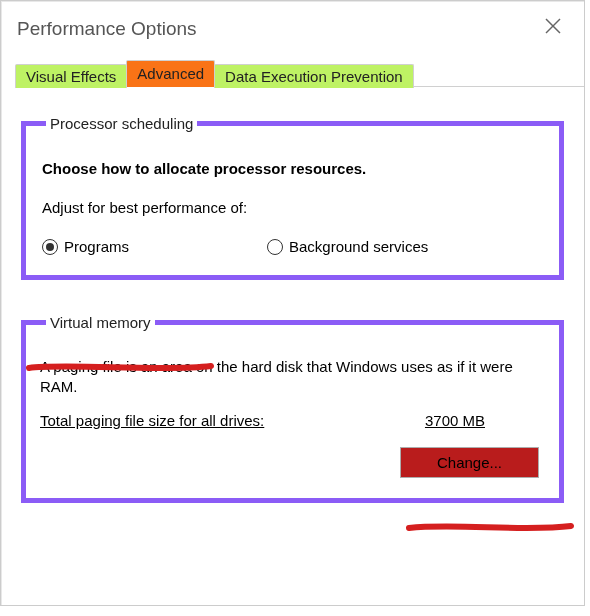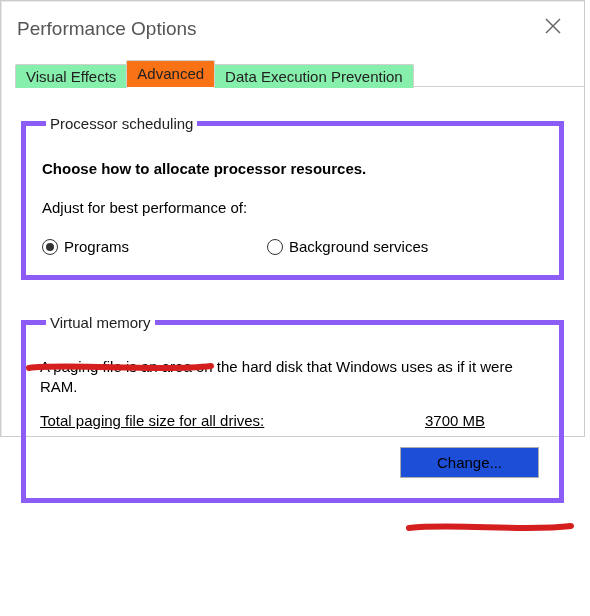--- a/index.html
+++ b/index.html
@@ -1,18 +1,18 @@
 <!DOCTYPE html>
 <html><head>
   <meta charset="utf-8">
   <style>
     * { margin: 0; padding: 0; box-sizing: border-box; font-family: "Segoe UI", Tahoma, sans-serif; font-size: 15px; color: #000; }
     body { width: 590px; height: 616px; background: #fff; position: relative; }
     .dialog {
-      width: 585px; height: 437px;
+      width: 585px; height: 606px;
       border: 1px solid #ccc;
       background: #fff;
       position: relative;
       box-shadow: 1px 1px 0 #e8e8e8 inset;
     }
     .titlebar {
       display: flex; justify-content: space-between; align-items: center;
       padding: 14px 14px 10px 16px;
     }
     .titlebar-title { color: #555; font-size: 19px; }
@@ -25,21 +25,21 @@
       border-bottom: 1px solid #d0d0d0;
       height: 28px;
       gap: 0;
     }
     .tab {
       padding: 3px 10px 4px 10px;
       font-size: 15px;
       color: #222;
       border: 1px solid #d0d0d0;
       border-bottom: none;
-      background: #86efac;
+      background: #bef264;
       margin-right: -1px;
       position: relative;
       top: 1px;
       border-radius: 2px 2px 0 0;
     }
     .tab.active {
       background: #f97316;
       padding-top: 4px; padding-bottom: 5px;
       top: 1px;
       z-index: 2;
@@ -68,21 +68,21 @@
       display: inline-flex; align-items: center; justify-content: center;
     }
     .radio .dot { width: 8px; height: 8px; background: #333; border-radius: 50%; display: none; }
     .radio.checked .dot { display: block; }
 
     
     .vm-desc { margin: 12px 0 14px 0; line-height: 1.35; }
     .vm-size-row { display: flex; justify-content: space-between; margin-bottom: 18px; padding-right: 60px; text-decoration: underline; }
     .change-row { display: flex; justify-content: flex-end; padding-right: 6px; }
     .btn {
-      border: 1px solid #adadad; background: #1d4ed8; padding: 6px 36px;
+      border: 1px solid #adadad; background: #b91c1c; padding: 6px 36px;
       font-size: 15px; min-width: 108px; text-align: center;
     }
 
     
     .red-stroke { position: absolute; pointer-events: none; }
     .red1 { left: 24px; top: 358px; width: 190px; height: 18px; }
     .red2 { left: 404px; top: 517px; width: 170px; height: 18px; }
     .red-stroke svg path { stroke: #d51f1f; stroke-width: 6; stroke-linecap: round; fill: none; }
   </style>
 </head>

